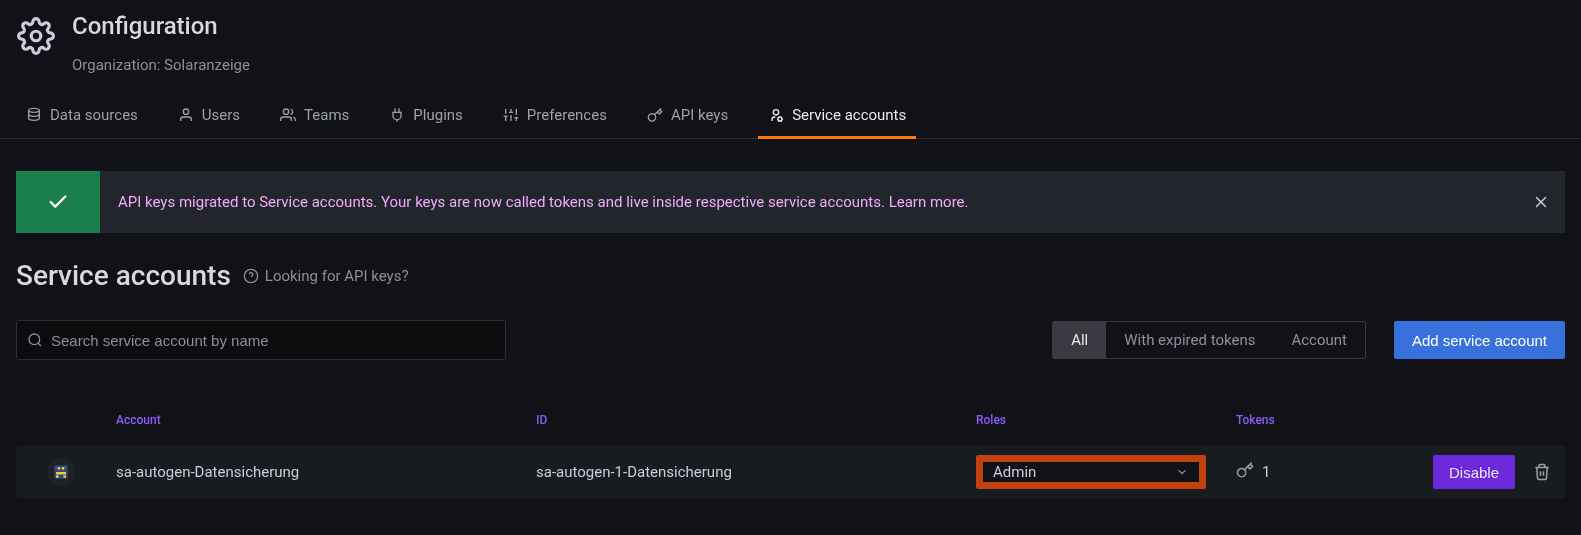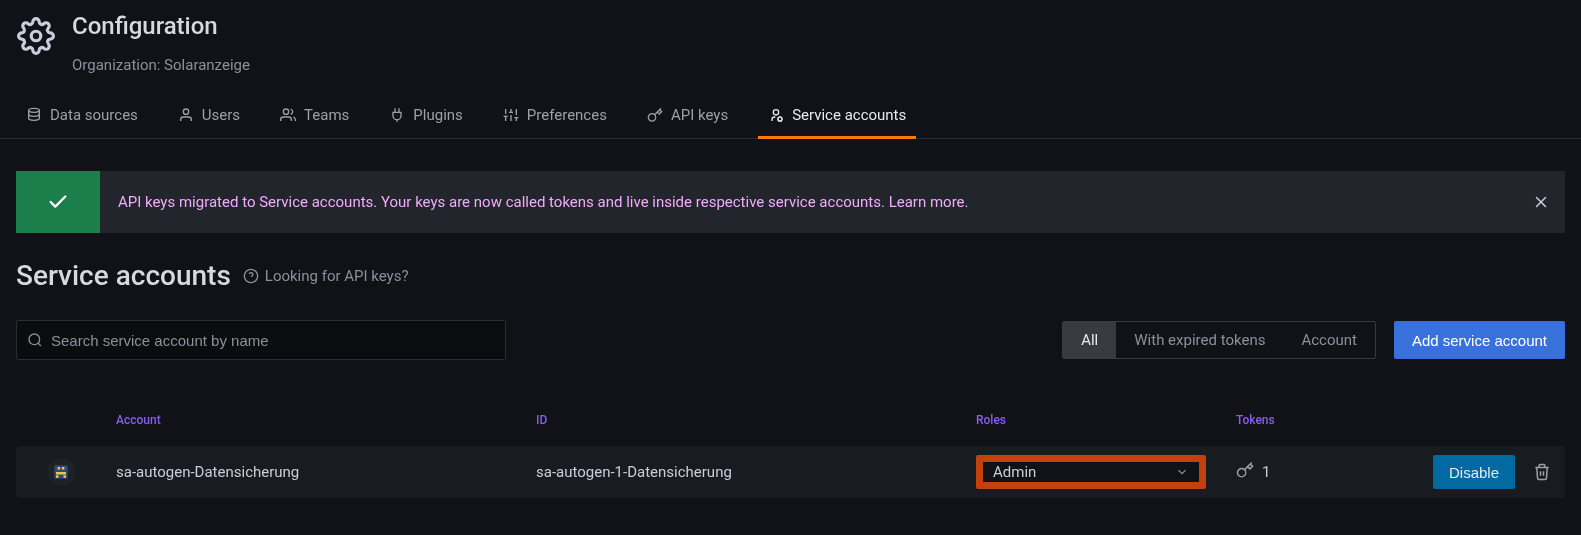--- a/index.html
+++ b/index.html
@@ -111,21 +111,21 @@
       align-items: center;
       gap: 6px;
       color: #8e8e9c;
       font-size: 15px;
     }
     .hint svg { width: 16px; height: 16px; }
     .controls {
       display: flex;
       align-items: center;
       padding: 28px 16px 0 16px;
-      gap: 18px;
+      gap: 28px;
     }
     .search-wrap {
       display: flex;
       align-items: center;
       background: #0b0c0e;
       border: 1px solid #2c2d33;
       border-radius: 2px;
       padding: 0 10px;
       height: 40px;
       width: 490px;
@@ -216,21 +216,21 @@
       border: 7px solid #c2410c;
       border-radius: 2px;
       height: 34px;
       padding: 0 10px;
       width: 230px;
       cursor: pointer;
       color: #ccccdc;
     }
     .role-select svg { width: 14px; height: 14px; color: #8e8e9c; }
     .secondary-btn {
-      background: #0369a1;
+      background: #6d28d9;
       color: #e8e8ee;
       border: none;
       height: 34px;
       padding: 0 16px;
       border-radius: 2px;
       font-size: 15px;
       cursor: pointer;
     }
     .icon-btn {
       width: 30px;

